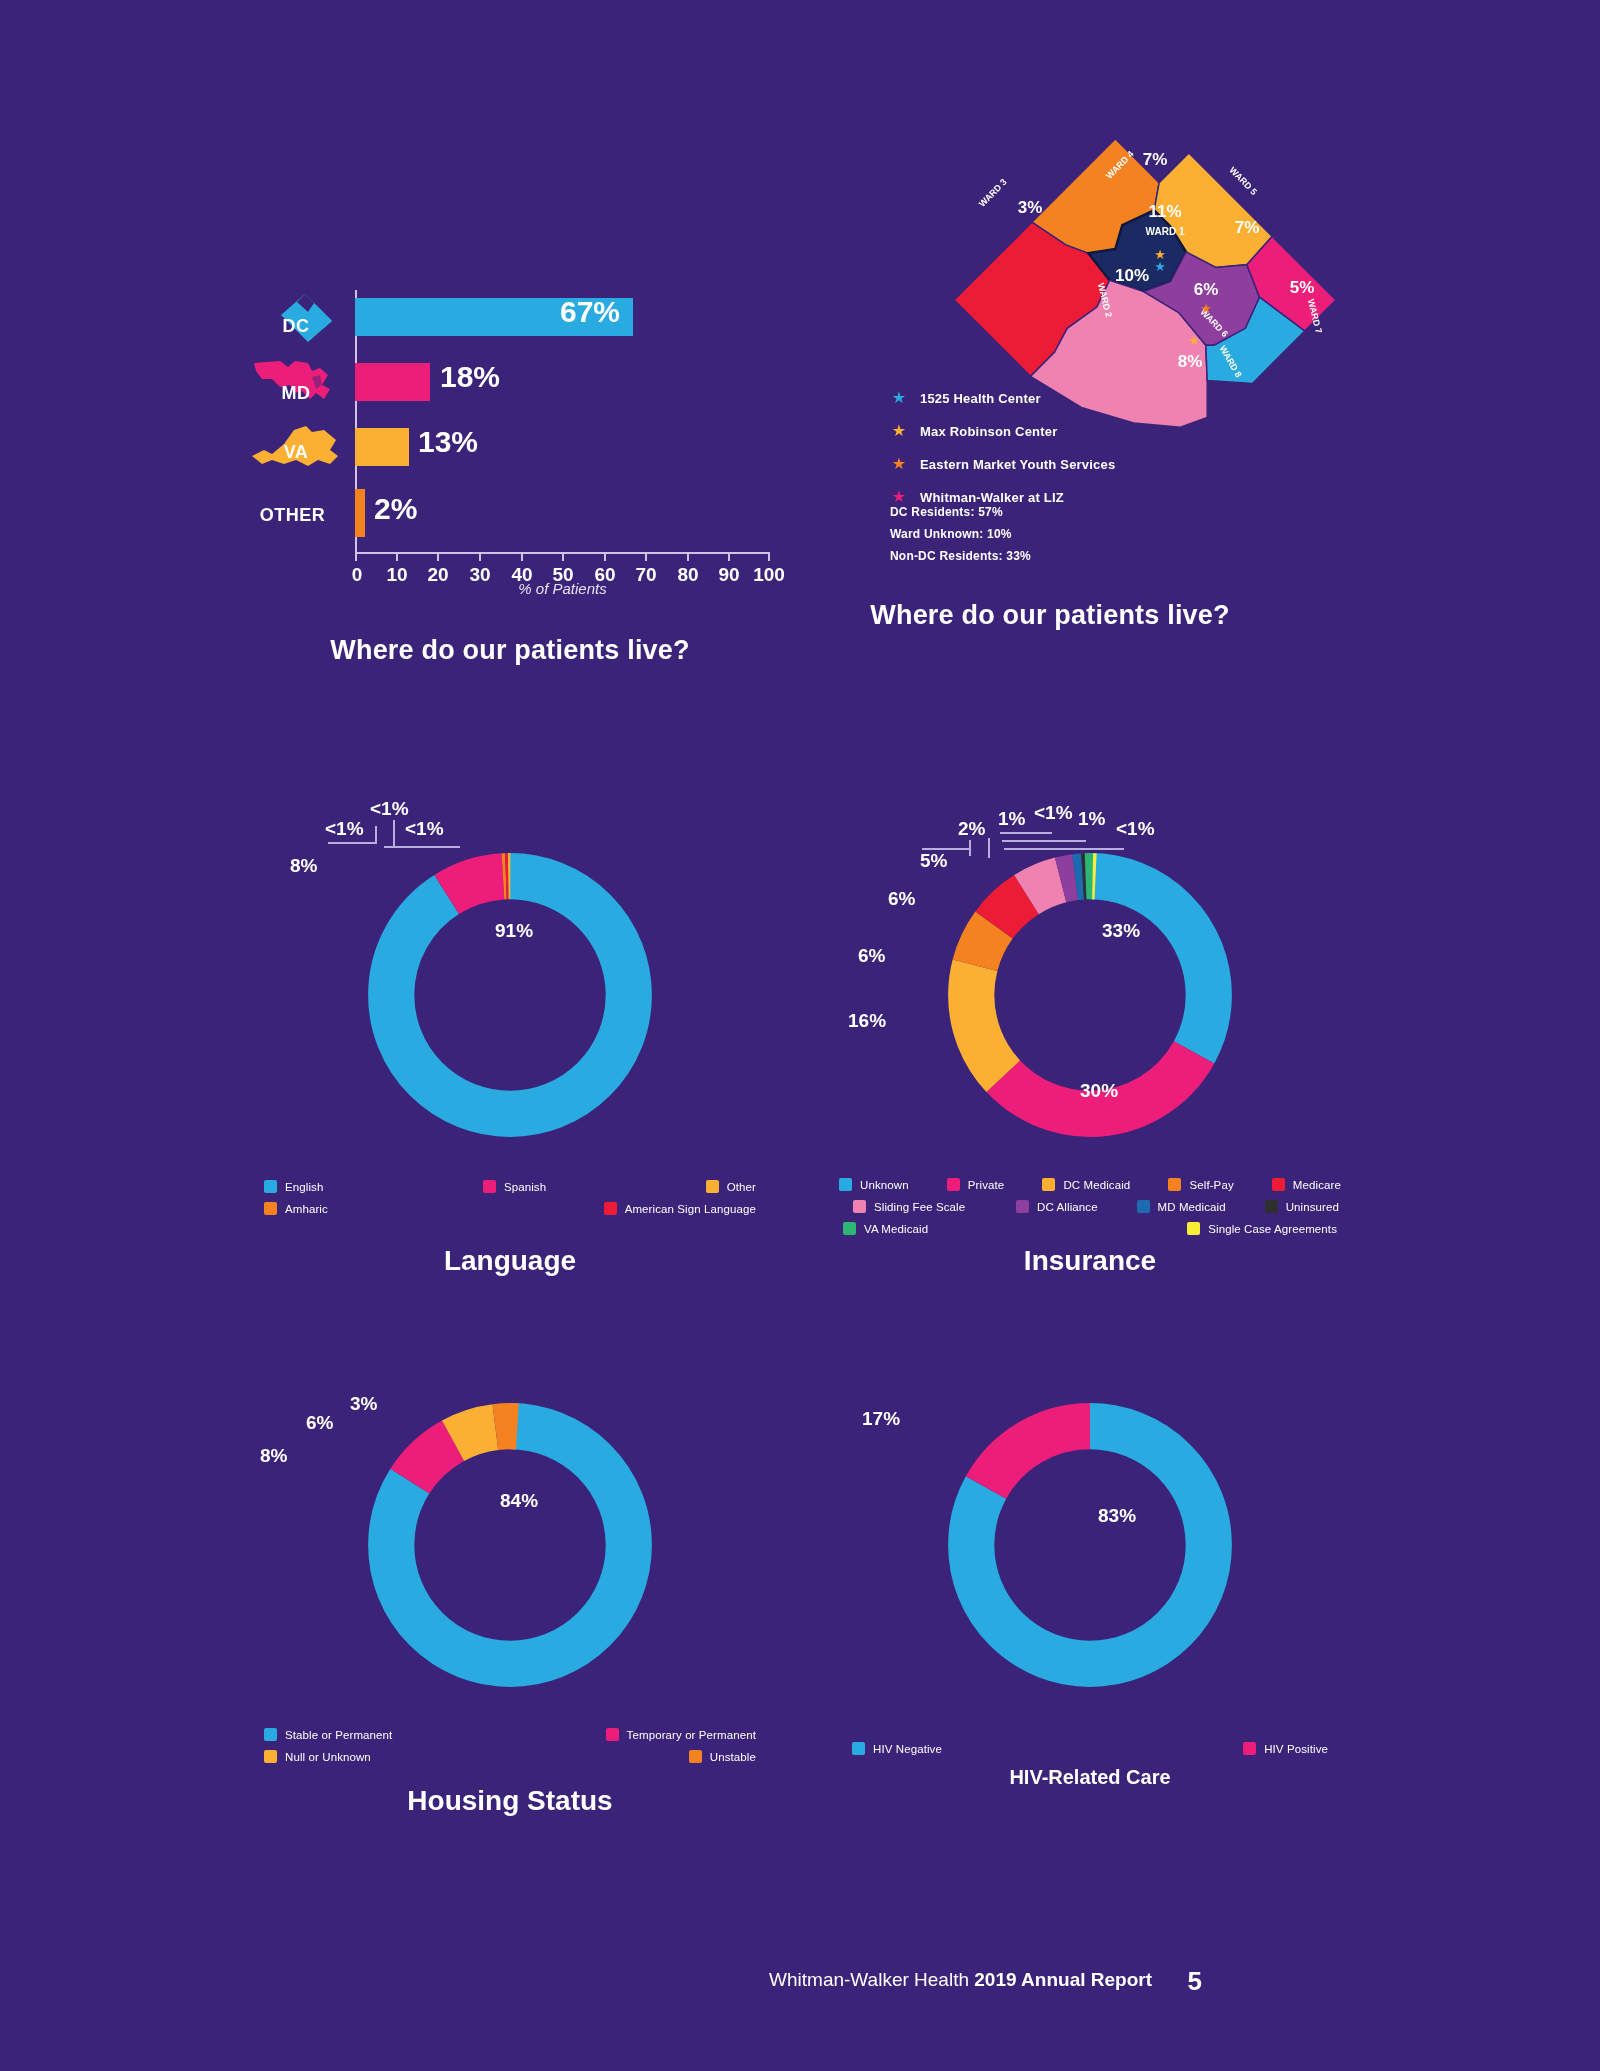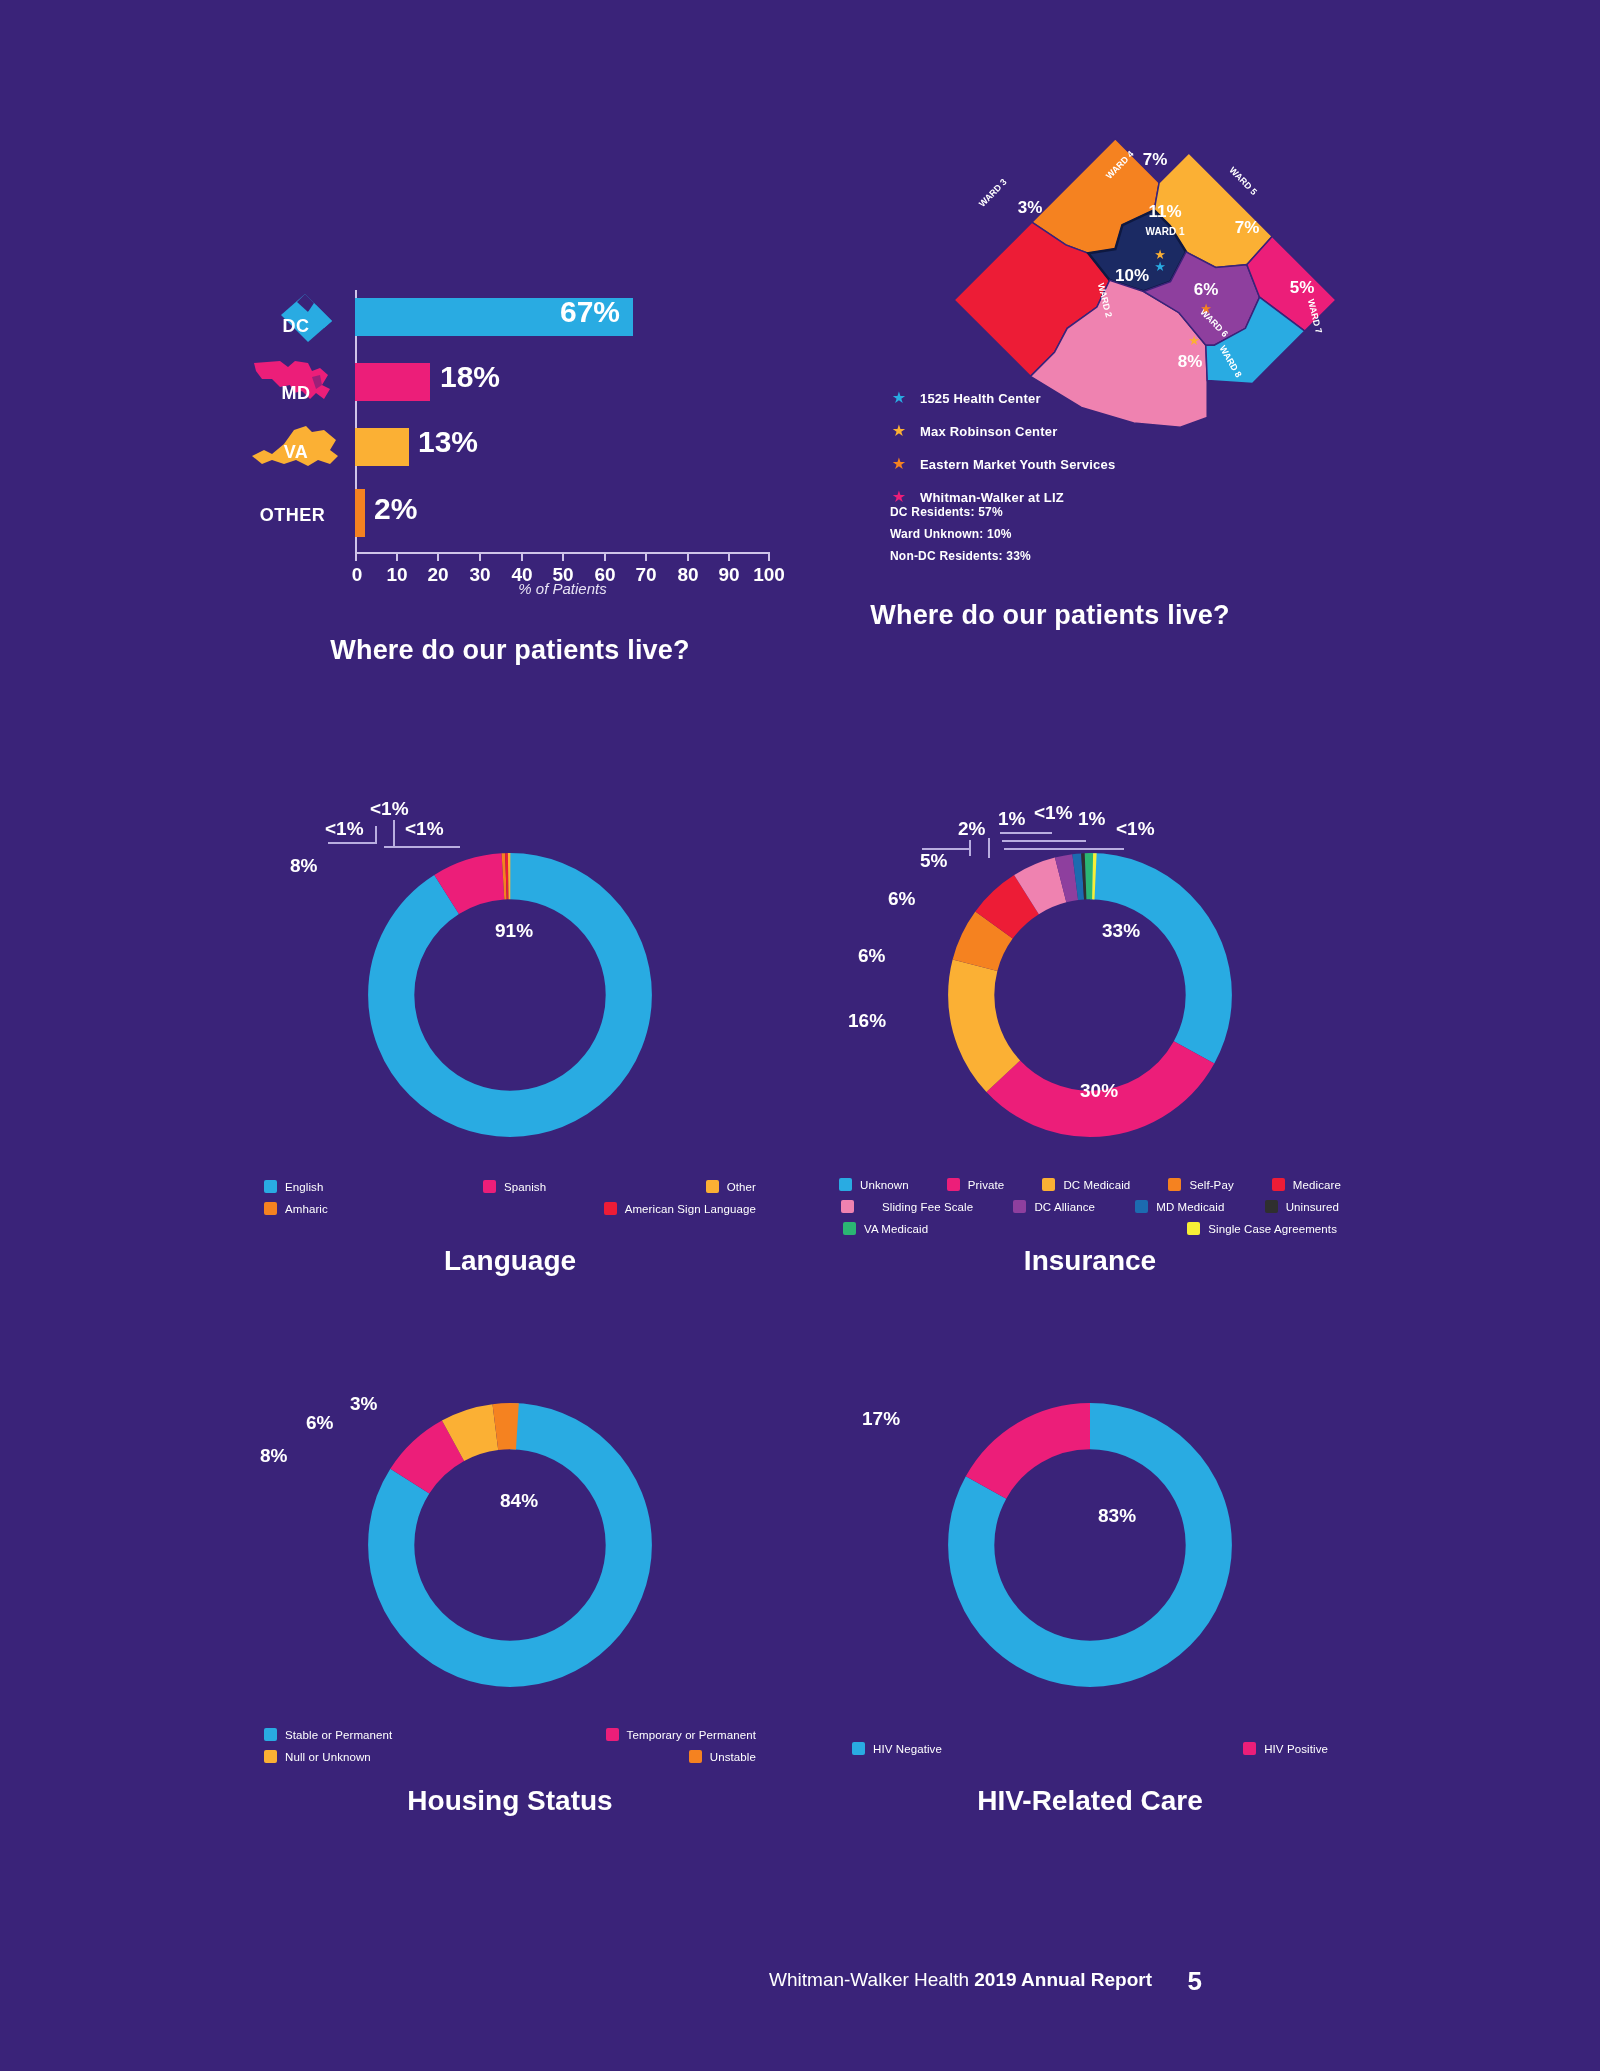--- a/index.html
+++ b/index.html
@@ -353,21 +353,21 @@
         <div class="lg-item" style="margin:0 9px;">
           <span class="lg-sw" style="background:#f58220;"></span>
           <span class="lg-tx">Self-Pay</span>
         </div>
         <div class="lg-item" style="margin:0 9px;">
           <span class="lg-sw" style="background:#ed1c36;"></span>
           <span class="lg-tx">Medicare</span>
         </div>
       </div>
       <div class="lg-line">
-        <div class="lg-item" style="margin:0 11px;gap:20px;">
+        <div class="lg-item" style="margin:0 23px;">
           <span class="lg-sw" style="background:#ef82b0;"></span>
           <span class="lg-tx">Sliding Fee Scale</span>
         </div>
         <div class="lg-item" style="margin:0 11px;">
           <span class="lg-sw" style="background:#8e3f9e;"></span>
           <span class="lg-tx">DC Alliance</span>
         </div>
         <div class="lg-item" style="margin:0 11px;">
           <span class="lg-sw" style="background:#1c6bb0;"></span>
           <span class="lg-tx">MD Medicaid</span>
@@ -456,21 +456,21 @@
           <span class="lg-sw" style="background:#29abe2;"></span>
           <span class="lg-tx">HIV Negative</span>
         </div>
         <div class="lg-item" style="margin:0 22px;">
           <span class="lg-sw" style="background:#ec1e79;"></span>
           <span class="lg-tx">HIV Positive</span>
         </div>
       </div>
     </div>
 
-    <div class="big-title" style="position:absolute;left:0;top:455px;width:520px;font-size:28px;">HIV-Related Care</div>
+    <div class="big-title" style="position:absolute;left:0;top:436px;width:520px;font-size:20px;">HIV-Related Care</div>
   </div>
 
   <div id="footer">
     <div class="foot-txt"><span>Whitman-Walker Health </span><b>2019 Annual Report</b></div>
     <div class="foot-num">5</div>
   </div>
 
 </div>
 
 </body></html>

